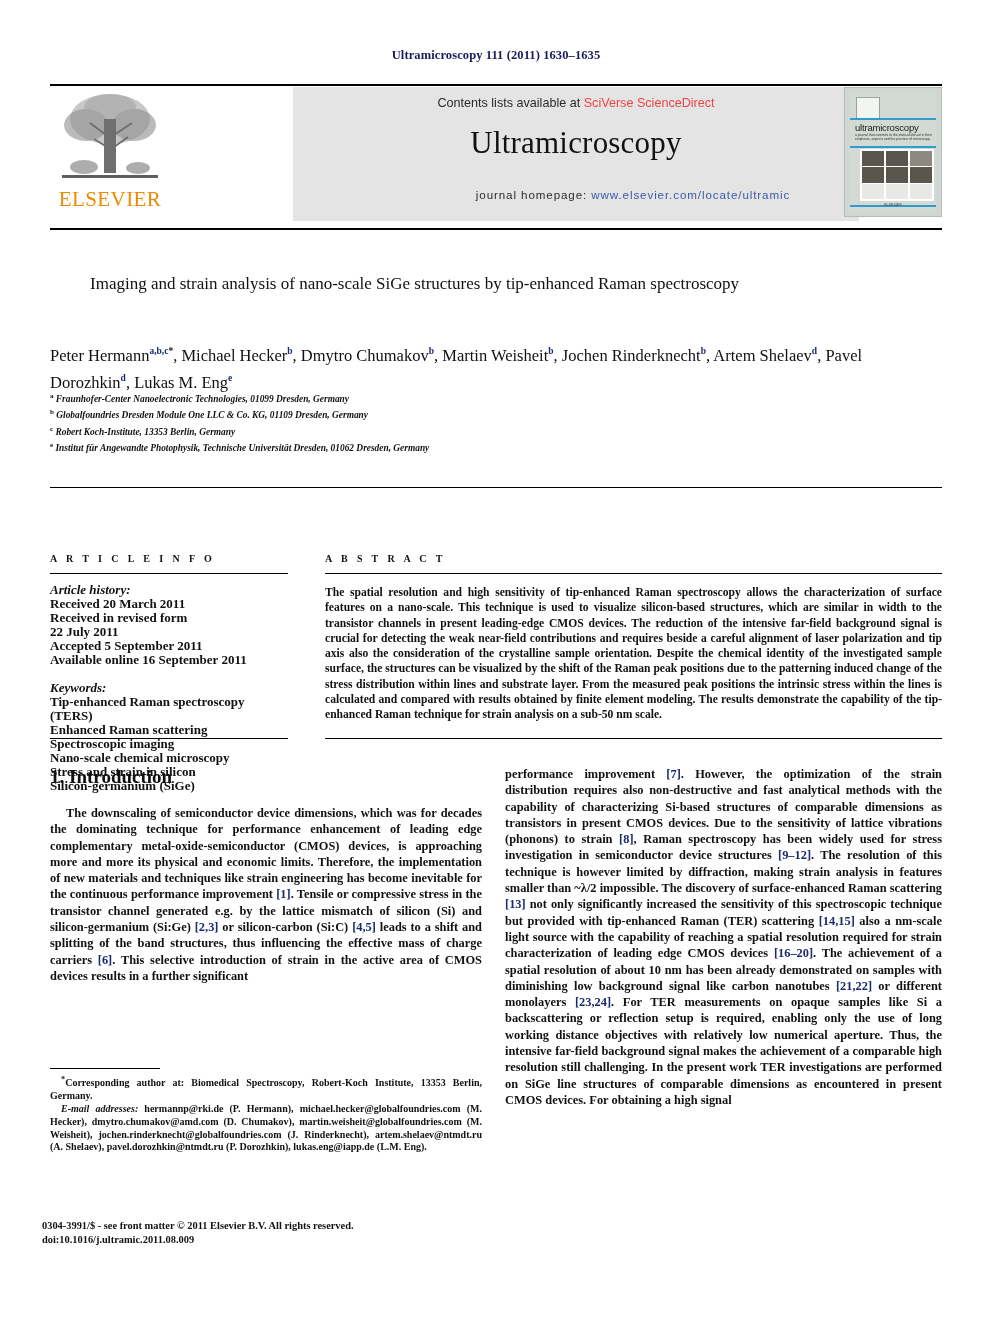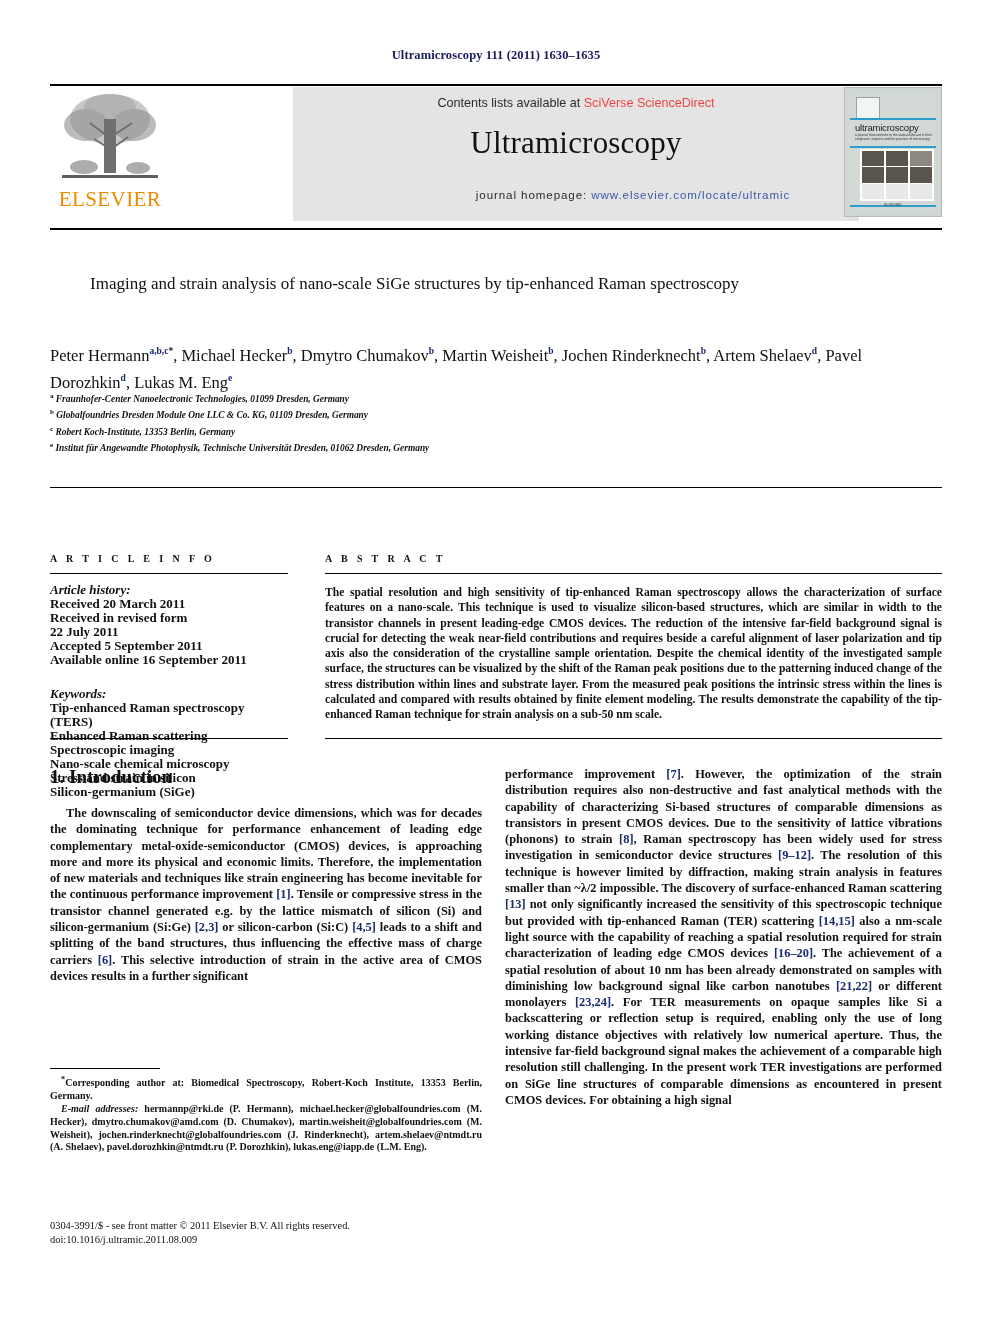--- a/index.html
+++ b/index.html
@@ -142,21 +142,21 @@
     font-size:10px; font-weight:bold; letter-spacing:3.4px; color:#111;margin-top:48px;
   }
   .hr-thin { border-top:0.9px solid #000; margin-top:9px; }
 
   .info-body {
     margin-top:9px;
     font-family:"Liberation Serif", serif;
     font-size:13px; line-height:13.9px; font-weight:bold; color:#111;
   }
   .info-body .lab { font-style:italic; }
-  .kw-block { margin-top:21px; }
+  .kw-block { margin-top:15px; }
 
   .abs-body {
     margin-top:11px;
     font-family:"Liberation Serif", serif;
     font-size:11.6px; line-height:15.3px; font-weight:bold;
     text-align:justify; color:#111;
   }
   .abs-copy {
     margin-top:11px; text-align:right;
     font-family:"Liberation Serif", serif;
@@ -194,23 +194,23 @@
   }
   .footnote {
     position:absolute; left:50px; top:1074px; width:432px;
     font-family:"Liberation Serif", serif;
     font-size:10px; line-height:12.8px; font-weight:bold;
     color:#111; text-align:justify;
   }
   .footnote .ind { text-indent:11px; display:block; }
   .footnote .em { font-style:italic; }
   .imprint {
-    position:absolute; left:50px; top:1219px; width:450px;
-    font-family:"Liberation Serif", serif;
-    font-size:10.4px; line-height:14px; font-weight:normal; color:#111;
+    position:absolute; left:42px; top:1219px; width:450px;
+    font-family:"Liberation Serif", serif;
+    font-size:10.4px; line-height:14px; font-weight:bold; color:#111;
   }
 </style>
 </head>
 <body>
 
 <div class="page">
 
   <div class="runhead">Ultramicroscopy 111 (2011) 1630–1635</div>
   <div class="rule-top"></div>
 

